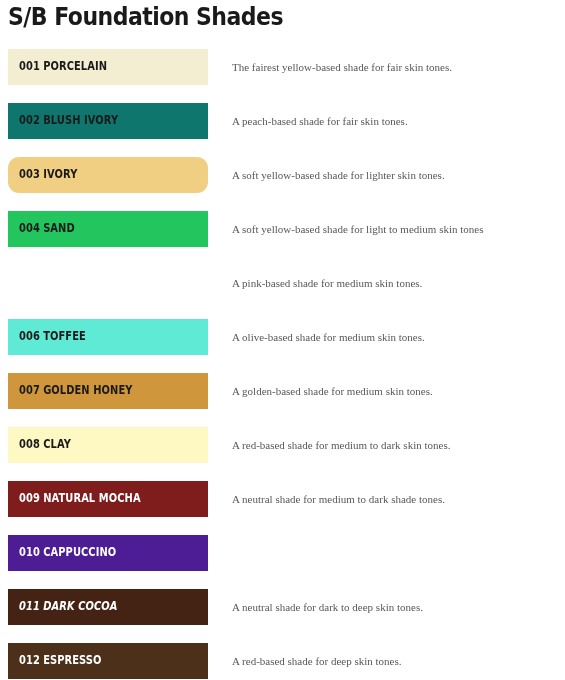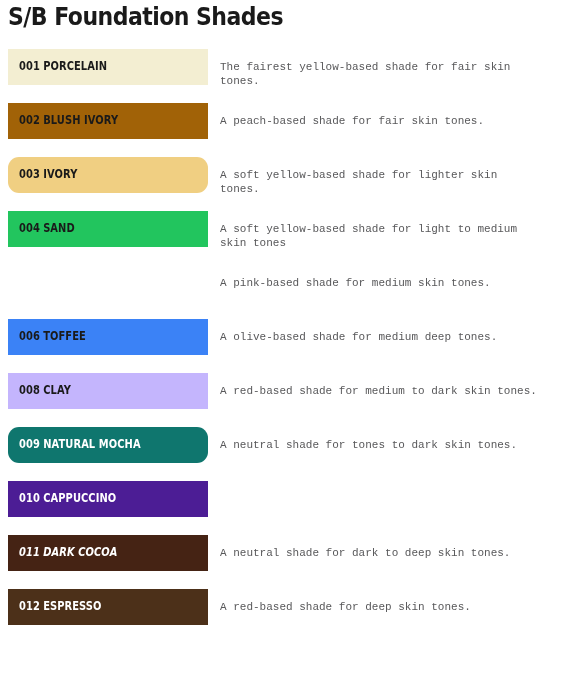--- a/index.html
+++ b/index.html
@@ -64,81 +64,87 @@
     line-height: 1;
   }
   .swatch-num {
     font-weight: bold;
   }
   .swatch-name {
     font-weight: bold;
   }
   .desc {
     position: absolute;
-    left: 220px;
+    left: 232px;
     top: 11px;
     width: 322px;
-    font-family: Liberation Mono, monospace;
+    font-family: Liberation Serif, serif;
     font-size: 11px;
     color: #58585a;
     line-height: 14px;
   }
 </style>
 </head>
 <body>
 
 <div class="page">
 
   <div class="page-title">S/B Foundation Shades</div>
 
   <div class="shade-list">
       <div class="shade-row">
         <div class="swatch" style="background: rgb(243, 238, 210);">
           <div class="swatch-label" style="color: rgb(26, 26, 26);"><span class="swatch-num">001</span> <span class="swatch-name">PORCELAIN</span></div>
         </div>
         <div class="desc">The fairest yellow-based shade for fair skin tones.</div>
       </div>
       <div class="shade-row">
-        <div class="swatch" style="background: #a16207;">
+        <div class="swatch" style="background: #0f766e;">
           <div class="swatch-label" style="color: rgb(26, 26, 26);"><span class="swatch-num">002</span> <span class="swatch-name">BLUSH IVORY</span></div>
         </div>
         <div class="desc">A peach-based shade for fair skin tones.</div>
       </div>
       <div class="shade-row">
         <div class="swatch" style="background: rgb(240, 207, 130); border-radius: 11px;">
           <div class="swatch-label" style="color: rgb(26, 26, 26);"><span class="swatch-num">003</span> <span class="swatch-name">IVORY</span></div>
         </div>
         <div class="desc">A soft yellow-based shade for lighter skin tones.</div>
       </div>
       <div class="shade-row">
         <div class="swatch" style="background: #22c55e;">
           <div class="swatch-label" style="color: rgb(26, 26, 26);"><span class="swatch-num">004</span> <span class="swatch-name">SAND</span></div>
         </div>
         <div class="desc">A soft yellow-based shade for light to medium skin tones</div>
       </div>
       <div class="shade-row">
         <div class="desc">A pink-based shade for medium skin tones.</div>
       </div>
       <div class="shade-row">
-        <div class="swatch" style="background: #3b82f6;">
+        <div class="swatch" style="background: #5eead4;">
           <div class="swatch-label" style="color: rgb(26, 26, 26);"><span class="swatch-num">006</span> <span class="swatch-name">TOFFEE</span></div>
         </div>
-        <div class="desc">A olive-based shade for medium deep tones.</div>
+        <div class="desc">A olive-based shade for medium skin tones.</div>
       </div>
       <div class="shade-row">
-        <div class="swatch" style="background: #c4b5fd;">
+        <div class="swatch" style="background: rgb(208, 150, 60);">
+          <div class="swatch-label" style="color: rgb(26, 26, 26);"><span class="swatch-num">007</span> <span class="swatch-name">GOLDEN HONEY</span></div>
+        </div>
+        <div class="desc">A golden-based shade for medium skin tones.</div>
+      </div>
+      <div class="shade-row">
+        <div class="swatch" style="background: #fef9c3;">
           <div class="swatch-label" style="color: rgb(26, 26, 26);"><span class="swatch-num">008</span> <span class="swatch-name">CLAY</span></div>
         </div>
         <div class="desc">A red-based shade for medium to dark skin tones.</div>
       </div>
       <div class="shade-row">
-        <div class="swatch" style="background: #0f766e; border-radius: 11px;">
+        <div class="swatch" style="background: #7f1d1d;">
           <div class="swatch-label" style="color: rgb(255, 255, 255);"><span class="swatch-num">009</span> <span class="swatch-name">NATURAL MOCHA</span></div>
         </div>
-        <div class="desc">A neutral shade for tones to dark skin tones.</div>
+        <div class="desc">A neutral shade for medium to dark shade tones.</div>
       </div>
       <div class="shade-row">
         <div class="swatch" style="background: #4c1d95;">
           <div class="swatch-label" style="color: rgb(255, 255, 255);"><span class="swatch-num">010</span> <span class="swatch-name">CAPPUCCINO</span></div>
         </div>
       </div>
       <div class="shade-row">
         <div class="swatch" style="background: rgb(69, 35, 20); font-style: italic;">
           <div class="swatch-label" style="color: rgb(255, 255, 255);"><span class="swatch-num">011</span> <span class="swatch-name">DARK COCOA</span></div>
         </div>

